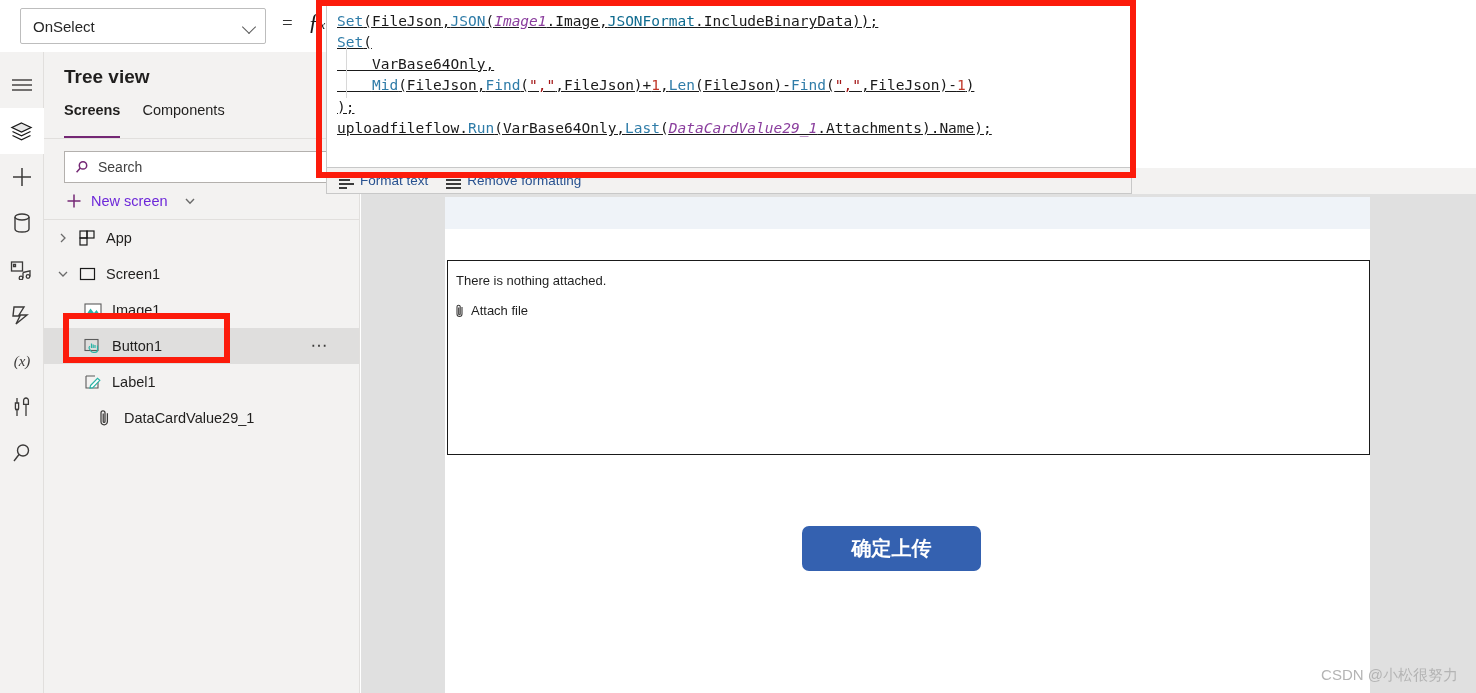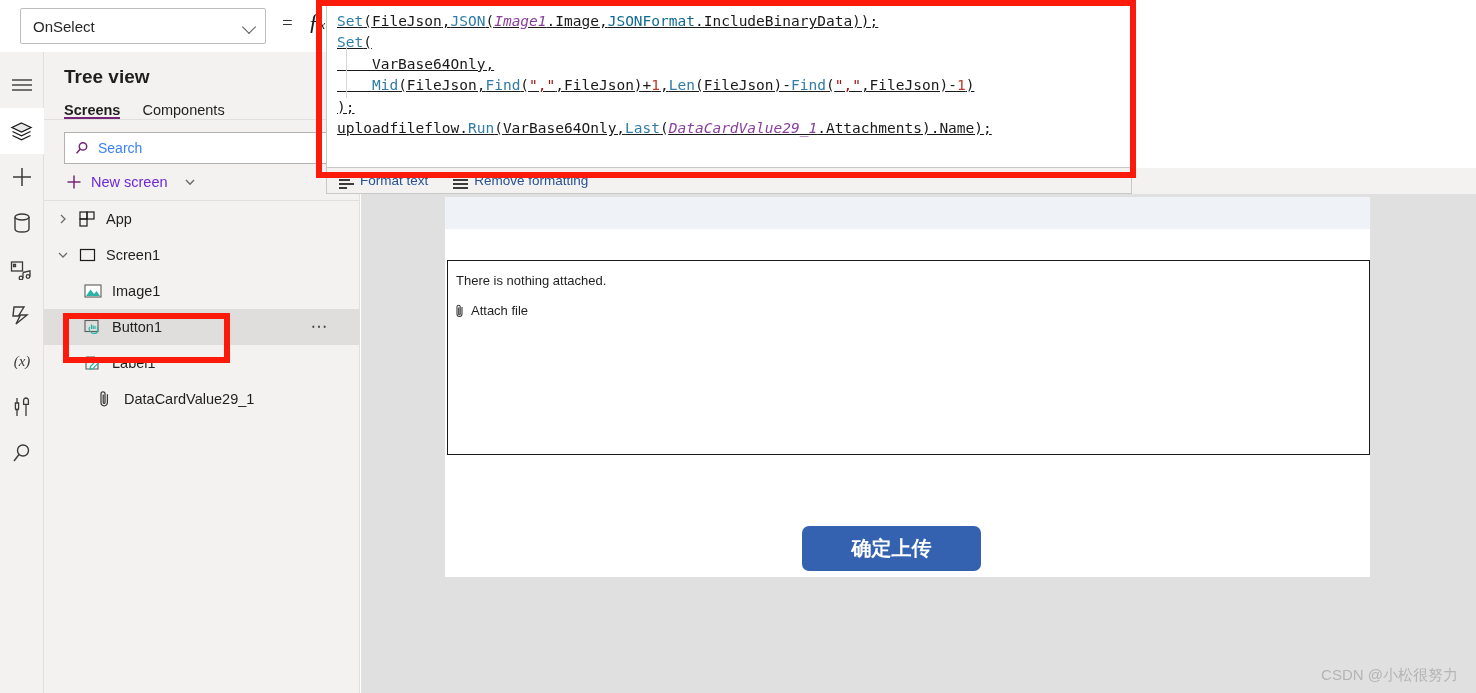--- a/index.html
+++ b/index.html
@@ -58,21 +58,21 @@
   .indent-guide {
     position:absolute; left: 346px; top: 46px; width: 1px; height: 52px;
     background: #d8d8d8; z-index: 8;
   }
 
   
   .fmt-strip {
     position: absolute; left: 326px; top: 168px; width: 806px; height: 26px;
     background: #f3f2f1; border-left: 1px solid #c8c8c8;
     border-right: 1px solid #c8c8c8; border-bottom: 1px solid #c8c8c8;
-    display: flex; align-items: center; gap: 25px; padding-left: 12px; z-index: 5;
+    display: flex; align-items: center; gap: 18px; padding-left: 12px; z-index: 5;
   }
   .fmt-link { display: flex; align-items: center; gap: 6px; font-size: 13.5px; color: #28518f; }
   .fmt-ico { width: 15px; height: 12px; position: relative; }
   .fmt-ico i { display:block; height:2px; background:#3b3b3b; margin-bottom:2px; }
   .fmt-ico i.s1 { width: 15px; } .fmt-ico i.s2 { width: 11px; } .fmt-ico i.s4 { width: 8px; }
 
   
   .rail {
     position: absolute; left: 0; top: 52px; width: 44px; height: 641px;
     background: #f3f2f1; border-right: 1px solid #e1dfdd; z-index: 3;
@@ -85,31 +85,31 @@
   .rail-btn.active { background: #ffffff; }
   .rail-btn svg { display: block; }
 
   
   .treepanel {
     position: absolute; left: 44px; top: 52px; width: 316px; height: 641px;
     background: #f3f2f1; border-right: 1px solid #e1dfdd; z-index: 2;
   }
   .tree-title { font-size: 19px; color: #201f1e; padding: 14px 0 0 20px; font-weight: bold; }
   .tabs { display: flex; gap: 22px; padding: 14px 0 0 20px; }
-  .tab { font-size: 14.5px; color: #201f1e; padding-bottom: 1px; position: relative; }
+  .tab { font-size: 14.5px; color: #201f1e; padding-bottom: 20px; position: relative; }
   .tab.active { font-weight: bold; }
   .tab.active::after {
     content:""; position:absolute; left: 0; right: 0; bottom: 0; height: 2.5px; background:#742774;
   }
   .tabs-sep { height:1px; background:#e1dfdd; margin: 0 0 0 0; }
   .searchbox {
     margin: 12px 14px 0 20px; height: 32px; background: #ffffff; border: 1px solid #b3b0ad;
     display: flex; align-items: center; padding-left: 10px; gap: 9px;
   }
-  .searchbox .ph { font-size: 14px; color: #3b82f6; }
+  .searchbox .ph { font-size: 14px; color: #404040; }
   .newscreen { display:flex; align-items:center; gap:9px; padding: 10px 0 10px 22px; }
   .newscreen .txt { font-size: 14.5px; color: #6d28d9; }
   .tree-sep { height:1px; background:#e1dfdd; }
   .tree-rows { }
   .trow {
     height: 36px; display: flex; align-items: center; font-size: 14.5px; color: #201f1e;
     position: relative;
   }
   .trow.sel { background: #dfdedd; }
   .trow .twist { width: 22px; display:flex; align-items:center; justify-content:center; }
@@ -126,21 +126,21 @@
   
   .canvas {
     position: absolute; left: 361px; top: 194px; width: 1115px; height: 499px;
     background: #e0e0e0; z-index: 1;
   }
   .canvas-top-gap {
     position: absolute; left: 361px; top: 168px; width: 1115px; height: 26px;
     background: #f3f2f1; z-index: 1;
   }
   .appscreen {
-    position: absolute; left: 84px; top: 3px; width: 925px; height: 380px;
+    position: absolute; left: 84px; top: 3px; width: 925px; height: 497px;
     background: #ffffff;
   }
   .screen-band {
     position: absolute; left: 0; top: 0; width: 925px; height: 32px; background: #eff3f8;
   }
   .attach-box {
     position: absolute; left: 2px; top: 63px; width: 923px; height: 195px;
     border: 1.6px solid #1a1a1a; background: #ffffff;
   }
   .attach-msg { font-size: 13px; color: #1f1f1f; padding: 12px 0 0 8px; }

